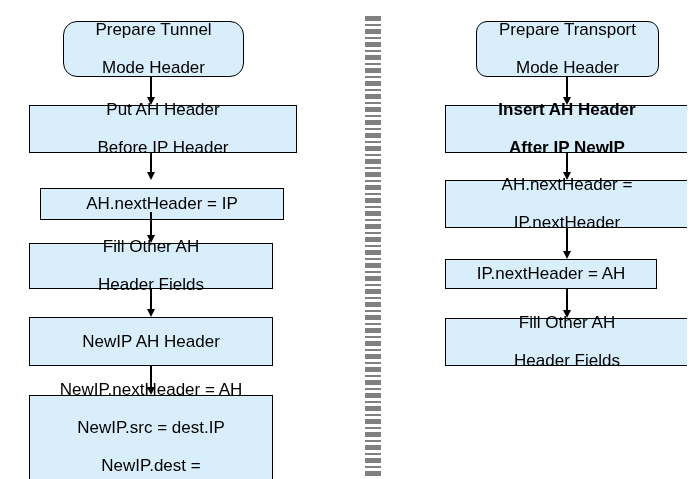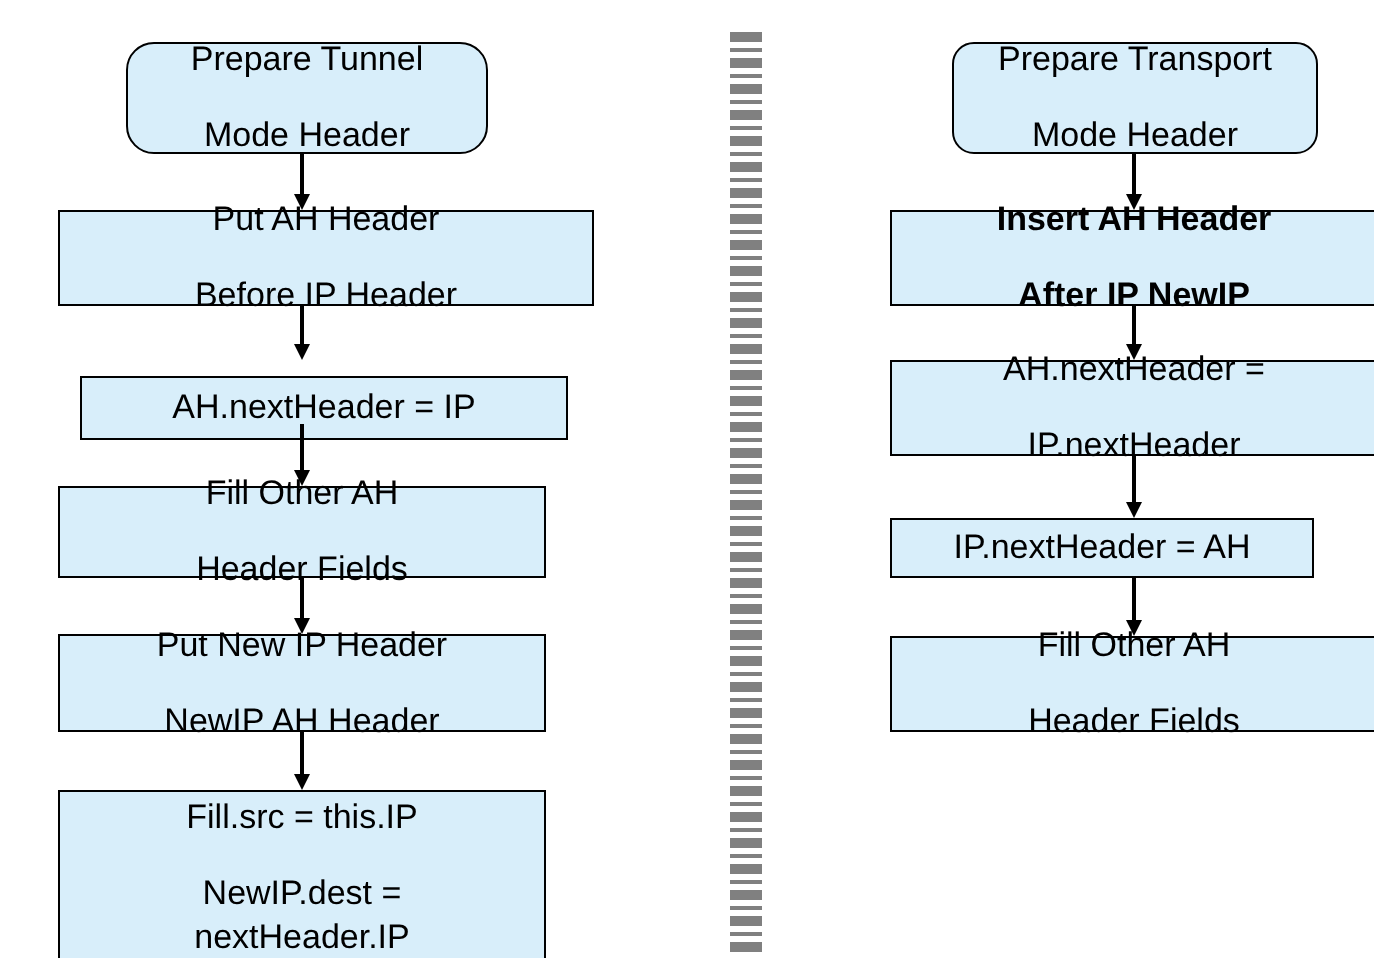--- a/index.html
+++ b/index.html
@@ -102,28 +102,28 @@
     <div class="arrow" style="left:130.5px; top:196px; height:31px;"></div>
 
     <div class="node" style="left:13px; top:227px; width:244px; height:46px;">
       <span>Fill Other AH</span>
       <span>Header Fields</span>
     </div>
 
     <div class="arrow" style="left:130.5px; top:273px; height:28px;"></div>
 
     <div class="node" style="left:13px; top:301px; width:244px; height:49px;">
-      <span>Put New IP Header</span>
       <span>NewIP AH Header</span>
     </div>
 
     <div class="arrow" style="left:130.5px; top:350px; height:29px;"></div>
 
     <div class="node" style="left:13px; top:379px; width:244px; height:88px;">
-      <span>Fill.src = this.IP</span>
+      <span>NewIP.nextHeader = AH</span>
+      <span>NewIP.src = dest.IP</span>
       <span>NewIP.dest = nextHeader.IP</span>
     </div>
 
   </section>
 
   <section>
 
     <div class="node rounded" style="left:460px; top:5px; width:183px; height:56px;border-radius:11px;">
       <span>Prepare Transport</span>
       <span>Mode Header</span>

